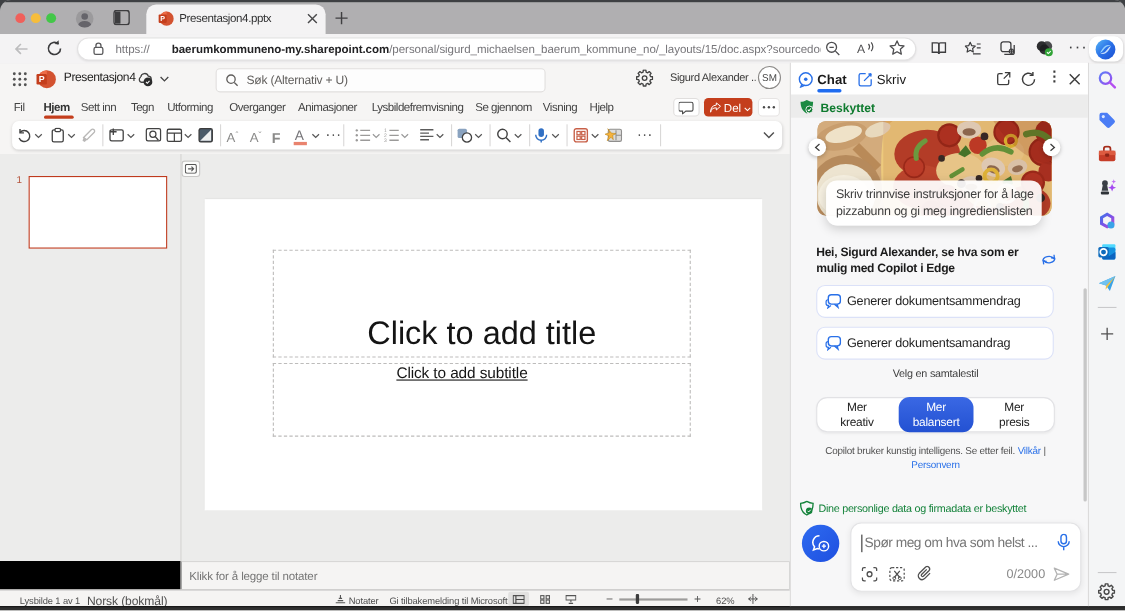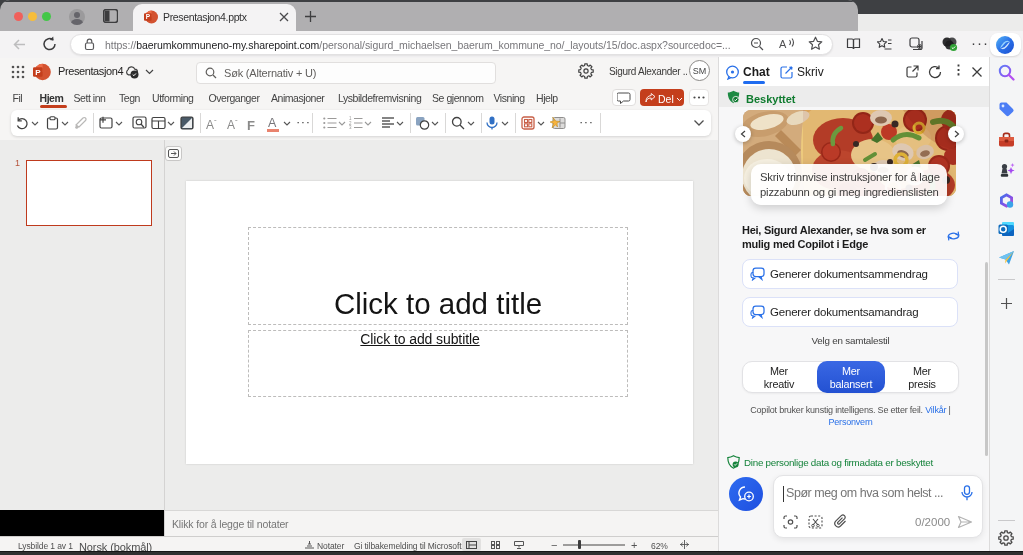--- a/index.html
+++ b/index.html
@@ -8,21 +8,21 @@
   svg { display:block; }
   .rtab { top:34px; font-size:10.5px; color:#444; letter-spacing:-0.45px; }
   .tb { position:absolute; top:58px; }
   .tbc { position:absolute; top:63px; }
   .tbd { position:absolute; top:55px; width:1px; height:20px; background:#d9d8d7; }
 </style>
 </head>
 <body>
 
 <div class="abs" style="left:0;top:0;width:1023px;height:14px;background:#3e4043;"></div>
-<div class="abs" style="left:0;top:0;width:858px;height:31px;background:#b0afb1;border-radius:10px 10px 0 0;overflow:hidden;padding-left:24px;">
+<div class="abs" style="left:0;top:0;width:1023px;height:31px;background:#b0afb1;border-radius:10px 10px 0 0;overflow:hidden;padding-left:24px;">
   <div class="abs" style="left:0;top:0;width:1023px;height:1.5px;background:#3e4043;"></div>
   <div class="abs" style="left:14px;top:12px;width:9px;height:9px;border-radius:50%;background:#f0605b;"></div>
   <div class="abs" style="left:28px;top:12px;width:9px;height:9px;border-radius:50%;background:#f6bd3b;"></div>
   <div class="abs" style="left:42px;top:12px;width:9px;height:9px;border-radius:50%;background:#43c748;"></div>
 
   <div class="abs" style="left:69px;top:9px;width:16px;height:16px;border-radius:50%;background:#9b9a9c;overflow:hidden;">
     <div class="abs" style="left:5px;top:3px;width:6px;height:6px;border-radius:50%;background:#65646a;"></div>
     <div class="abs" style="left:2px;top:10px;width:12px;height:8px;border-radius:50%;background:#65646a;"></div>
   </div>
 
@@ -60,21 +60,21 @@
     <path d="M13 8 a5.5 5.5 0 1 1 -2-4.2" stroke="#3c3c3e" stroke-width="1.5" fill="none"></path>
     <path d="M11.2 0.5 L11.6 4.4 L7.7 4.1 Z" fill="#3c3c3e"></path>
   </svg>
 
   <div class="abs" style="left:70px;top:3px;width:763px;height:21px;background:#fff;border-radius:11px;border:1px solid #e2e1e2;box-shadow:0 1px 2px rgba(0,0,0,.08);"></div>
 
   <svg class="abs" style="left:84px;top:7px;" width="11" height="13" viewBox="0 0 11 13">
     <rect x="1.5" y="5" width="8" height="6.5" rx="1.5" fill="none" stroke="#5a5a5c" stroke-width="1.2"></rect>
     <path d="M3.2 5 V3.5 a2.3 2.3 0 0 1 4.6 0 V5" fill="none" stroke="#5a5a5c" stroke-width="1.2"></path>
   </svg>
-  <div class="abs" style="left:105px;top:8px;width:641px;overflow:hidden;white-space:nowrap;font-size:10.5px;letter-spacing:-0.05px;color:#77767a;">https://<span style="color:#232325;font-weight:normal;">baerumkommuneno-my.sharepoint.com</span>/personal/sigurd_michaelsen_baerum_kommune_no/_layouts/15/doc.aspx?sourcedoc=...</div>
+  <div class="abs" style="left:105px;top:8px;width:641px;overflow:hidden;white-space:nowrap;font-size:10.5px;letter-spacing:-0.05px;color:#77767a;">https://<span style="color:#232325;font-weight:bold;margin-left:20px;">baerumkommuneno-my.sharepoint.com</span>/personal/sigurd_michaelsen_baerum_kommune_no/_layouts/15/doc.aspx?sourcedoc=...</div>
 
   <svg class="abs" style="left:750px;top:6px;" width="14" height="14" viewBox="0 0 14 14">
     <circle cx="6" cy="6" r="4.5" fill="none" stroke="#4f4f51" stroke-width="1.2"></circle>
     <path d="M9.5 9.5 L13 13 M4 6 H8" stroke="#4f4f51" stroke-width="1.2"></path>
   </svg>
 
   <svg class="abs" style="left:779px;top:6px;" width="16" height="14" viewBox="0 0 16 14">
     <text x="0" y="11" font-size="11" fill="#4f4f51" font-family="Liberation Sans">A</text>
     <path d="M10.5 3 q2 2.5 0 5 M13 1.5 q3 3.8 0 8" stroke="#4f4f51" stroke-width="1.1" fill="none"></path>
   </svg>

